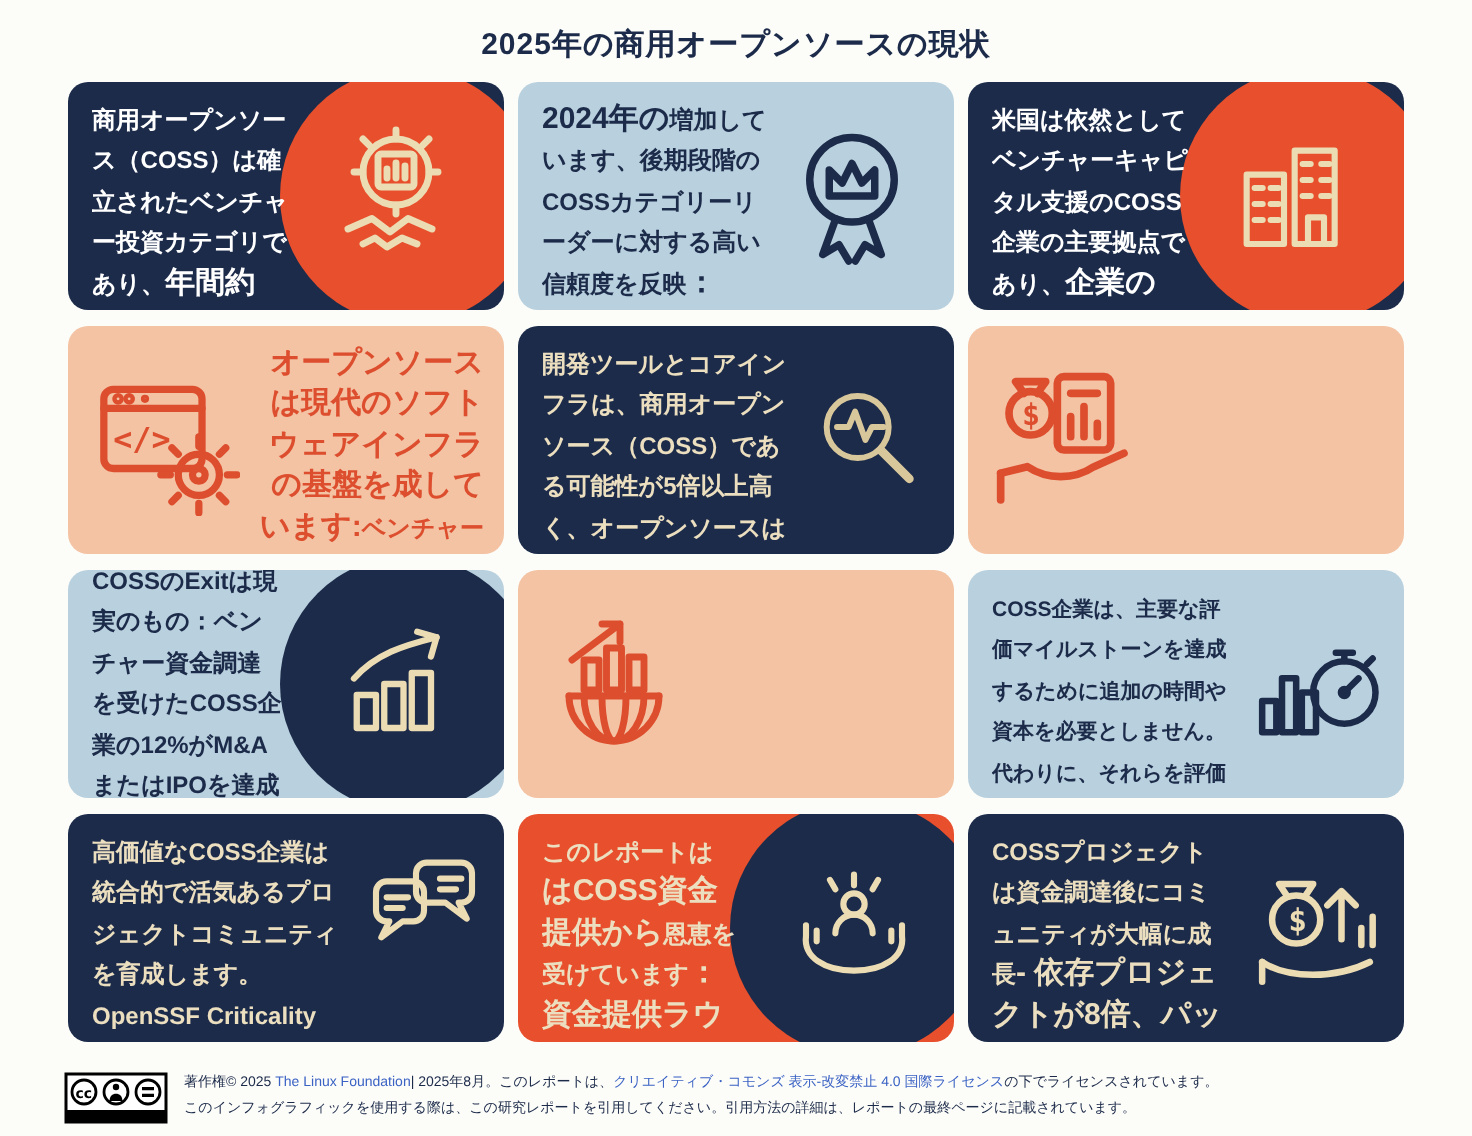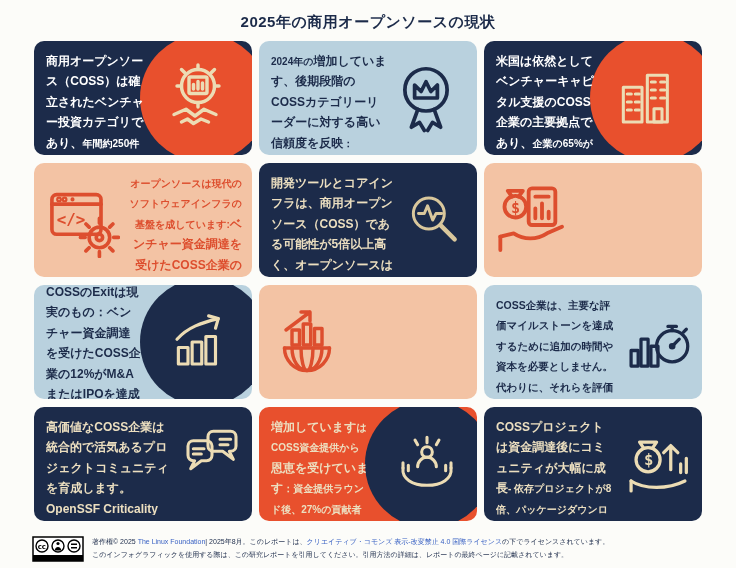--- a/index.html
+++ b/index.html
@@ -38,21 +38,21 @@
   }
   .v-center{top:50%;transform:translateY(-50%);bottom:auto;}
   .align-right{text-align:right;}
   .fg-white{color:#ffffff}
   .fg-navy{color:#1c2b4a}
   .fg-cream{color:#ecdfc0}
   .fg-red{color:#dd4e2e}
 
   .seg-b{font-size:12px;font-weight:bold}
   .seg-m{font-size:10.5px;font-weight:bold}
-  .seg-s{font-size:10px;font-weight:bold}
+  .seg-s{font-size:15px;font-weight:bold}
 
   .icon{
     position:absolute;z-index:3;top:50%;transform:translateY(-50%);
     display:flex;align-items:center;justify-content:center;
   }
   .icon svg{fill:none;stroke:currentColor;stroke-width:2.3;
     stroke-linecap:round;stroke-linejoin:round;}
   .st-cream{color:#ecdcb4}
   .st-tan{color:#d9c79c}
   .st-navy{color:#1c2b4a}
@@ -209,21 +209,21 @@
         <path d="M25 10h13a4 4 0 0 1 4 4v7a4 4 0 0 1-4 4h-1l3 6-8-6h-7a4 4 0 0 1-4-4v-7a4 4 0 0 1 4-4z"></path>
         <path d="M30 16h8 M30 20h6"></path>
         <path d="M20 17h-10a4 4 0 0 0-4 4v7a4 4 0 0 0 4 4h1l-3 6 8-6h4a4 4 0 0 0 4-4v-7a4 4 0 0 0-4-4z"></path>
         <path d="M10 23h8 M10 27h6"></path>
       </svg>
     </div>
   </div>
 
   <div class="card bg-red">
     <div class="deco deco-navy"></div>
-    <div class="card-text fg-cream" style="right:106px;"><span class="seg-b">増加しています</span><span class="seg-s">はCOSS資金提供から</span><span class="seg-b">恩恵を受けています</span><span class="seg-s">：資金提供ラウンド後、27%の貢献者増加、2以上の新規貢献組織、52%のリリース頻度増加を実現。</span></div>
+    <div class="card-text fg-cream" style="right:106px;"><span class="seg-b">このレポートは</span><span class="seg-s">はCOSS資金提供から</span><span class="seg-b">恩恵を受けています</span><span class="seg-s">：資金提供ラウンド後、27%の貢献者増加、2以上の新規貢献組織、52%のリリース頻度増加を実現。</span></div>
     <div class="icon st-cream" style="right:18px;">
       <svg width="64" height="64" viewBox="0 0 48 48">
         <path d="M24 4v4 M15 6l2 3.5 M33 6l-2 3.5"></path>
         <circle cx="24" cy="15" r="4"></circle>
         <path d="M17 26a7 7 0 0 1 14 0"></path>
         <path d="M6 27c-1 8 7 13 18 13s19-5 18-13"></path>
         <path d="M6 27v-4 M10 29v-4 M42 27v-4 M38 29v-4"></path>
       </svg>
     </div>
   </div>

